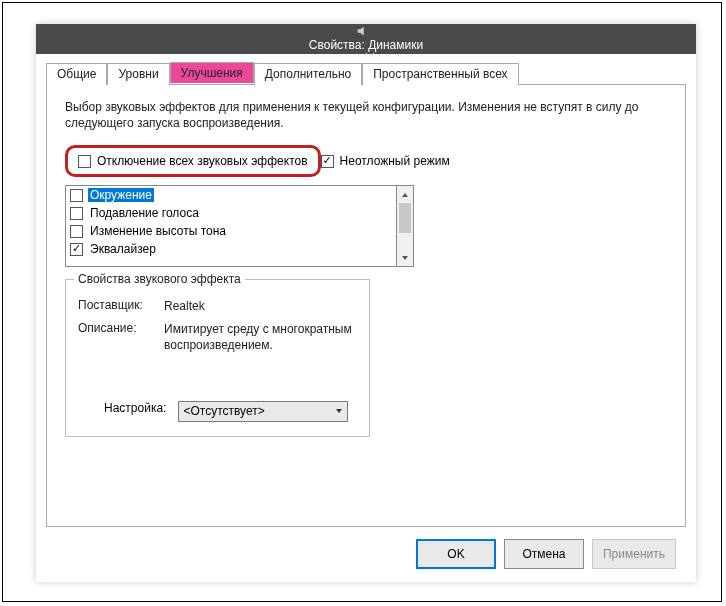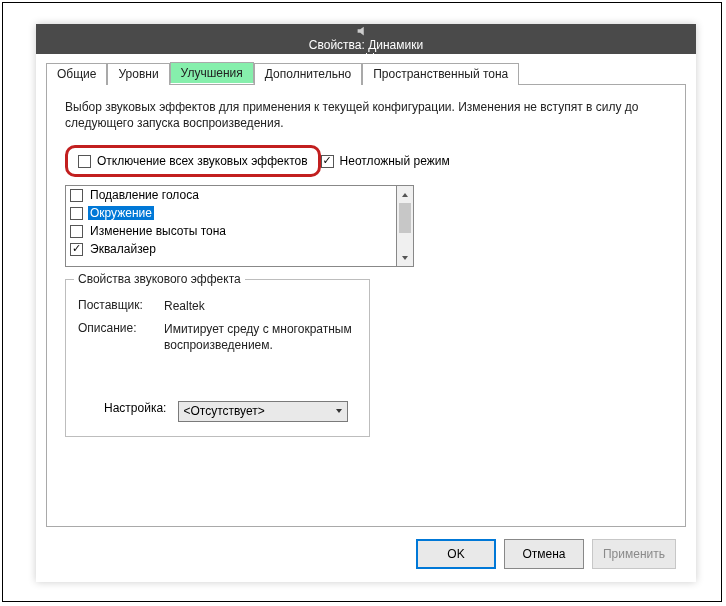--- a/index.html
+++ b/index.html
@@ -11,21 +11,21 @@
 .titlebar .ticon { width: 16px; height: 16px; margin-right: 8px; display: inline-flex; align-items: center; justify-content: center; }
 .titlebar .ticon svg { fill: #ccc; }
 .titlebar .ttext { flex: 1; font-size: 12px; }
 .titlebar .close { width: 45px; height: 30px; display: flex; align-items: center; justify-content: center; margin-right: -8px; cursor: pointer; }
 .titlebar .close svg { stroke: #fff; stroke-width: 1; }
 
 .client { padding: 8px 10px 10px 10px; }
 
 .tabstrip { display: flex; border-bottom: 1px solid #a9a9a9; height: 23px; position: relative; }
 .tab { padding: 3px 10px 2px 10px; border: 1px solid #a9a9a9; border-bottom: none; background: #fff; margin-right: 0px; cursor: pointer; position: relative; top: 1px; font-size: 12px; color: #222; }
-.tab.active { background: #86efac; border-bottom: 1px solid #fff; top: 0; padding-top: 3px; padding-bottom: 3px; z-index: 2; }
+.tab.active { background: #ec4899; border-bottom: 1px solid #fff; top: 0; padding-top: 3px; padding-bottom: 3px; z-index: 2; }
 .tab:not(.active) { background: #fff; top: 1px; }
 
 .panel { border: 1px solid #a9a9a9; border-top: none; padding: 14px 18px 18px 18px; height: 442px; }
 
 .desc { color: #222; line-height: 1.35; margin-bottom: 14px; }
 
 .highlight-row { display: flex; align-items: center; }
 .highlight { display: inline-flex; align-items: center; border: 3px solid #c21f1f; border-radius: 10px; padding: 6px 10px; box-shadow: inset 0 0 0 1px rgba(255,255,255,0.2); }
 .chk { display: inline-flex; align-items: center; gap: 6px; cursor: pointer; }
 .chk .box { width: 13px; height: 13px; border: 1px solid #555; background: #fff; display: inline-flex; align-items: center; justify-content: center; }
@@ -78,48 +78,48 @@
         </svg>
     </span>
   </div>
 
   <div class="client">
     <div class="tabstrip">
       <div class="tab">Общие</div>
       <div class="tab">Уровни</div>
       <div class="tab active">Улучшения</div>
       <div class="tab">Дополнительно</div>
-      <div class="tab">Пространственный тона</div>
+      <div class="tab">Пространственный всех</div>
     </div>
 
     <div class="panel">
       <div class="desc">Выбор звуковых эффектов для применения к текущей конфигурации. Изменения не вступят в силу до следующего запуска воспроизведения.</div>
 
       <div class="highlight-row">
         <div class="highlight">
           <label class="chk">
             <span class="box"></span>
             <span>Отключение всех звуковых эффектов</span>
           </label>
         </div>
         <label class="chk">
           <span class="box checked"></span>
           <span>Неотложный режим</span>
         </label>
       </div>
 
       <div class="listwrap">
         <div class="listbox">
+          <div class="row selected">
+            <span class="box"></span>
+            <span class="txt">Окружение</span>
+          </div>
           <div class="row">
             <span class="box"></span>
             <span class="txt">Подавление голоса</span>
-          </div>
-          <div class="row selected">
-            <span class="box"></span>
-            <span class="txt">Окружение</span>
           </div>
           <div class="row">
             <span class="box"></span>
             <span class="txt">Изменение высоты тона</span>
           </div>
           <div class="row">
             <span class="box checked"></span>
             <span class="txt">Эквалайзер</span>
           </div>
         </div>

